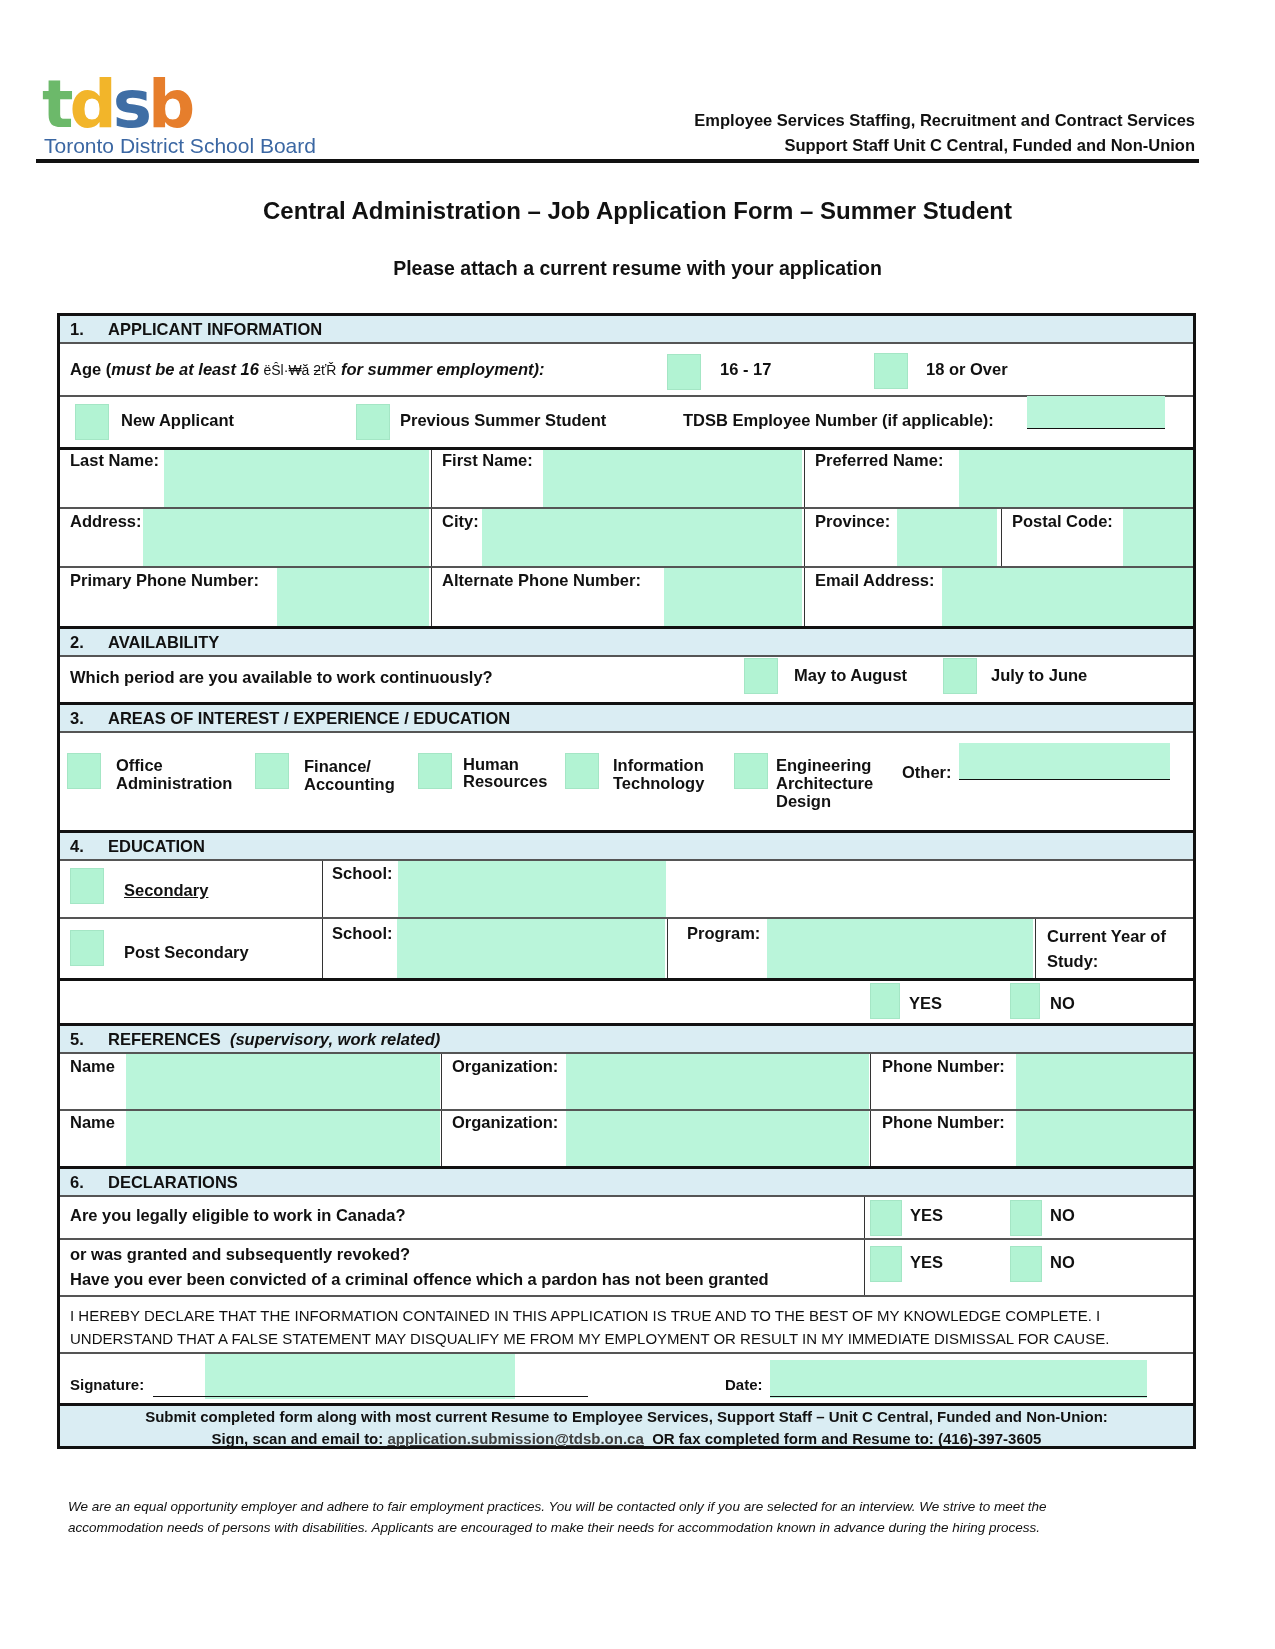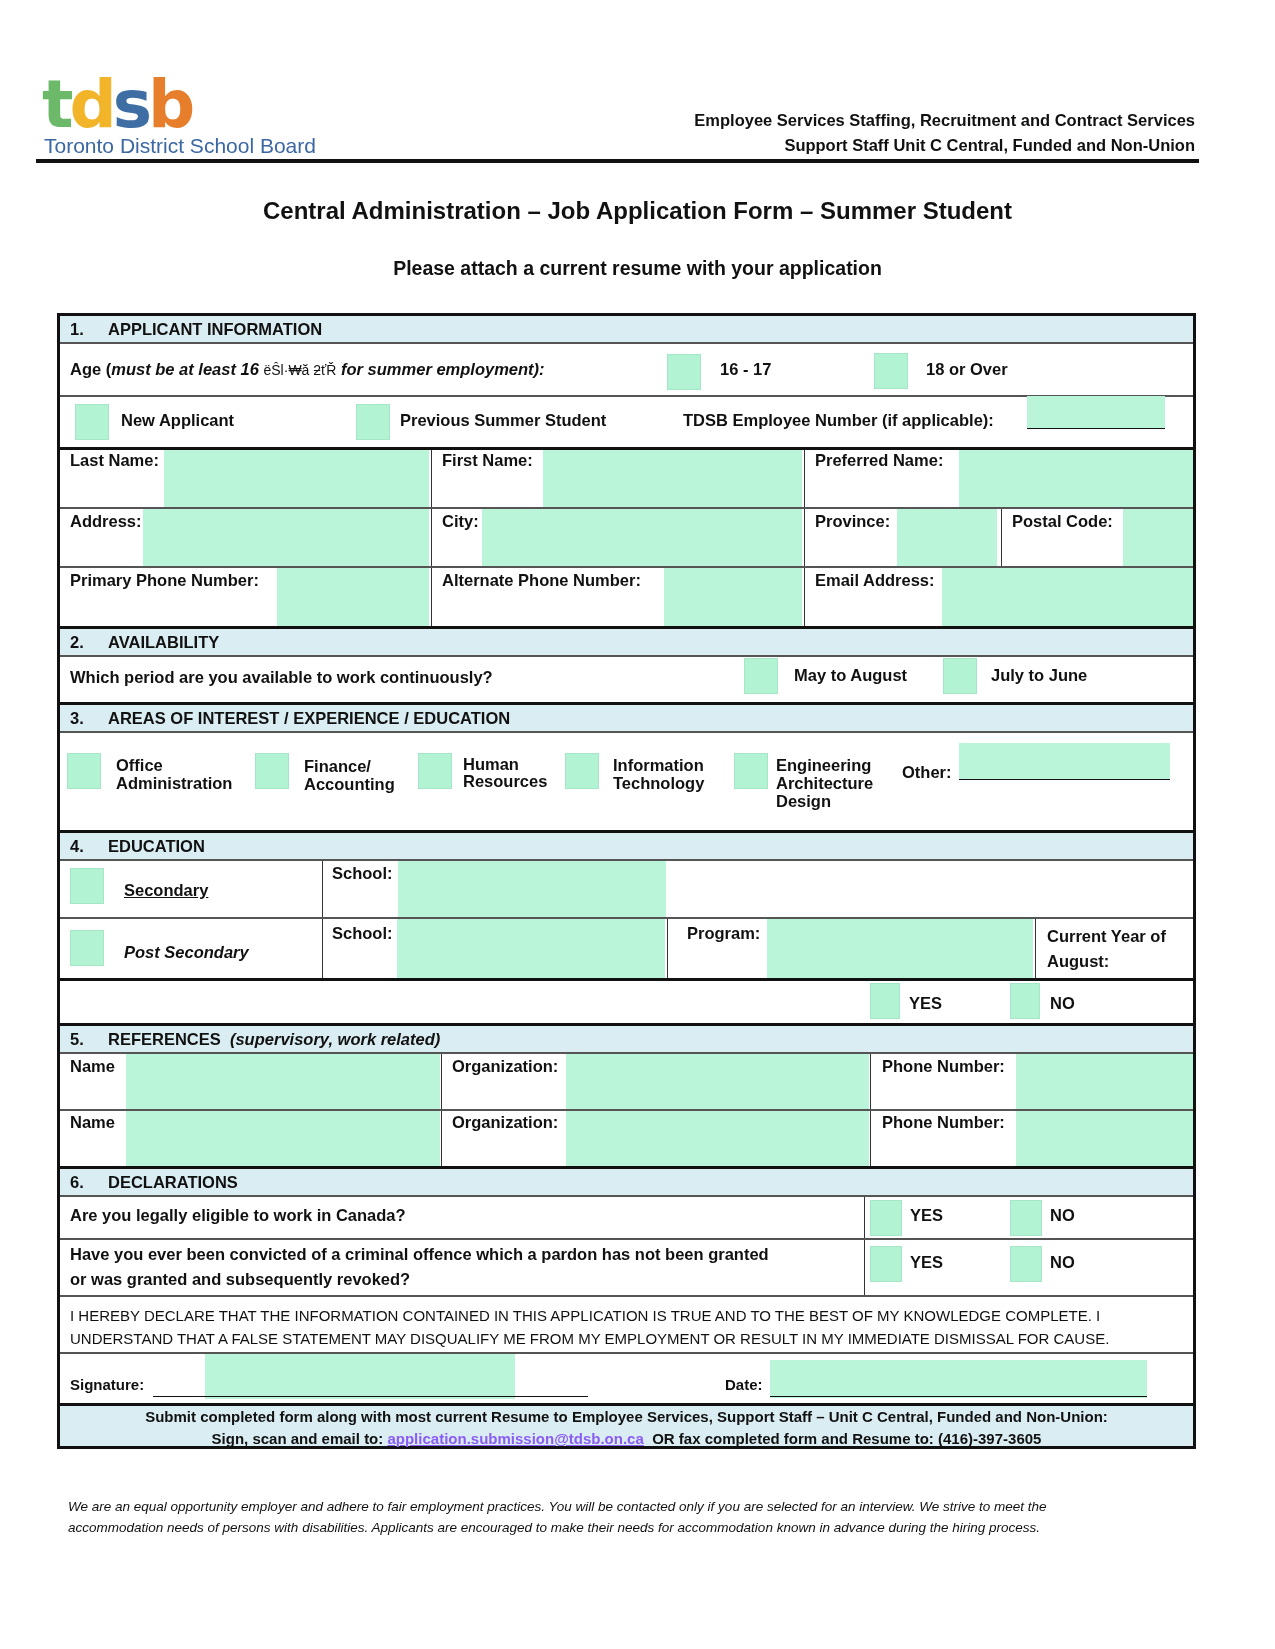--- a/index.html
+++ b/index.html
@@ -22,21 +22,21 @@
   .sec .num { width:38px; display:inline-block; }
   .hline { position:absolute; left:0; right:0; height:2px; background:#555; }
   .hline.thick { height:3px; background:#111; }
   .vline { position:absolute; width:1px; background:#333; }
   .lbl { position:absolute; font-size:16.5px; font-weight:bold; white-space:nowrap; }
   .lbl i { font-style:italic; }
   .fill { position:absolute; background:#baf5da; }
   .cb { position:absolute; width:34px; height:36px; background:#b2f3d3; border:1px solid #a4e6c5; box-sizing:border-box; cursor:pointer; }
   .txt { position:absolute; font-size:15px; white-space:nowrap; }
   .uline { position:absolute; border-bottom:1.5px solid #111; height:0; }
-  .link { color:#8b5cf6; text-decoration:underline; }
+  .link { color:#404040; text-decoration:underline; }
   .footer { left:68px; top:1496px; width:1140px; font-size:13.5px; font-style:italic; line-height:21px; }
 </style>
 </head>
 <body>
 
 <div class="abs logo">
   <div class="logo-letters"><span class="logo-t">t</span><span class="logo-d">d</span><span class="logo-s">s</span><span class="logo-b">b</span></div>
   <div class="logo-name">Toronto District School Board</div>
 </div>
 <div class="abs hdr-right" style="top:111px;">Employee Services Staffing, Recruitment and Contract Services</div>
@@ -154,30 +154,30 @@
   </div>
   <div class="hline" style="top:543px;"></div>
   <div class="cb" style="left:10px;top:552px;"></div>
   <div class="lbl" style="left:64px;top:565px;text-decoration:underline;">Secondary</div>
   <div class="vline" style="left:262px;top:545px;height:117px;"></div>
   <div class="lbl" style="left:272px;top:548px;">School:</div>
   <div class="fill" style="left:338px;top:545px;width:268px;height:56px;"></div>
   <div class="hline" style="top:601px;"></div>
 
   <div class="cb" style="left:10px;top:614px;"></div>
-  <div class="lbl" style="left:64px;top:627px;font-style:italic;">Post Secondary</div>
+  <div class="lbl" style="left:64px;top:627px;">Post Secondary</div>
   <div class="lbl" style="left:272px;top:608px;">School:</div>
   <div class="fill" style="left:337px;top:603px;width:268px;height:59px;"></div>
   <div class="vline" style="left:607px;top:603px;height:59px;"></div>
   <div class="lbl" style="left:627px;top:608px;">Program:</div>
   <div class="fill" style="left:707px;top:603px;width:266px;height:59px;"></div>
   <div class="vline" style="left:975px;top:603px;height:59px;"></div>
   <div class="lbl" style="left:987px;top:608px;line-height:25px;">
       <div>Current Year of</div>
-      <div>August:</div>
+      <div>Study:</div>
     </div>
   <div class="hline thick" style="top:662px;"></div>
 
   <div class="cb" style="left:810px;top:667px;width:30px;"></div>
   <div class="lbl" style="left:849px;top:678px;">YES</div>
   <div class="cb" style="left:950px;top:667px;width:30px;"></div>
   <div class="lbl" style="left:990px;top:678px;">NO</div>
   <div class="hline thick" style="top:707px;"></div>
 
   <div class="sec" style="top:710px;height:26px;">
@@ -210,22 +210,22 @@
   <div class="hline" style="top:879px;"></div>
   <div class="lbl" style="left:10px;top:890px;">Are you legally eligible to work in Canada?</div>
   <div class="vline" style="left:804px;top:881px;height:99px;"></div>
   <div class="cb" style="left:810px;top:884px;width:32px;"></div>
   <div class="lbl" style="left:850px;top:890px;">YES</div>
   <div class="cb" style="left:950px;top:884px;width:32px;"></div>
   <div class="lbl" style="left:990px;top:890px;">NO</div>
   <div class="hline" style="top:922px;"></div>
 
   <div class="lbl" style="left:10px;top:926px;line-height:25px;">
+      <div>or was granted and subsequently revoked?</div>
       <div>Have you ever been convicted of a criminal offence which a pardon has not been granted</div>
-      <div>or was granted and subsequently revoked?</div>
     </div>
   <div class="cb" style="left:810px;top:930px;width:32px;"></div>
   <div class="lbl" style="left:850px;top:937px;">YES</div>
   <div class="cb" style="left:950px;top:930px;width:32px;"></div>
   <div class="lbl" style="left:990px;top:937px;">NO</div>
   <div class="hline" style="top:979px;"></div>
 
   <div class="txt" style="left:10px;top:988px;line-height:23px;">
       <div>I HEREBY DECLARE THAT THE INFORMATION CONTAINED IN THIS APPLICATION IS TRUE AND TO THE BEST OF MY KNOWLEDGE COMPLETE. I</div>
       <div>UNDERSTAND THAT A FALSE STATEMENT MAY DISQUALIFY ME FROM MY EMPLOYMENT OR RESULT IN MY IMMEDIATE DISMISSAL FOR CAUSE.</div>

